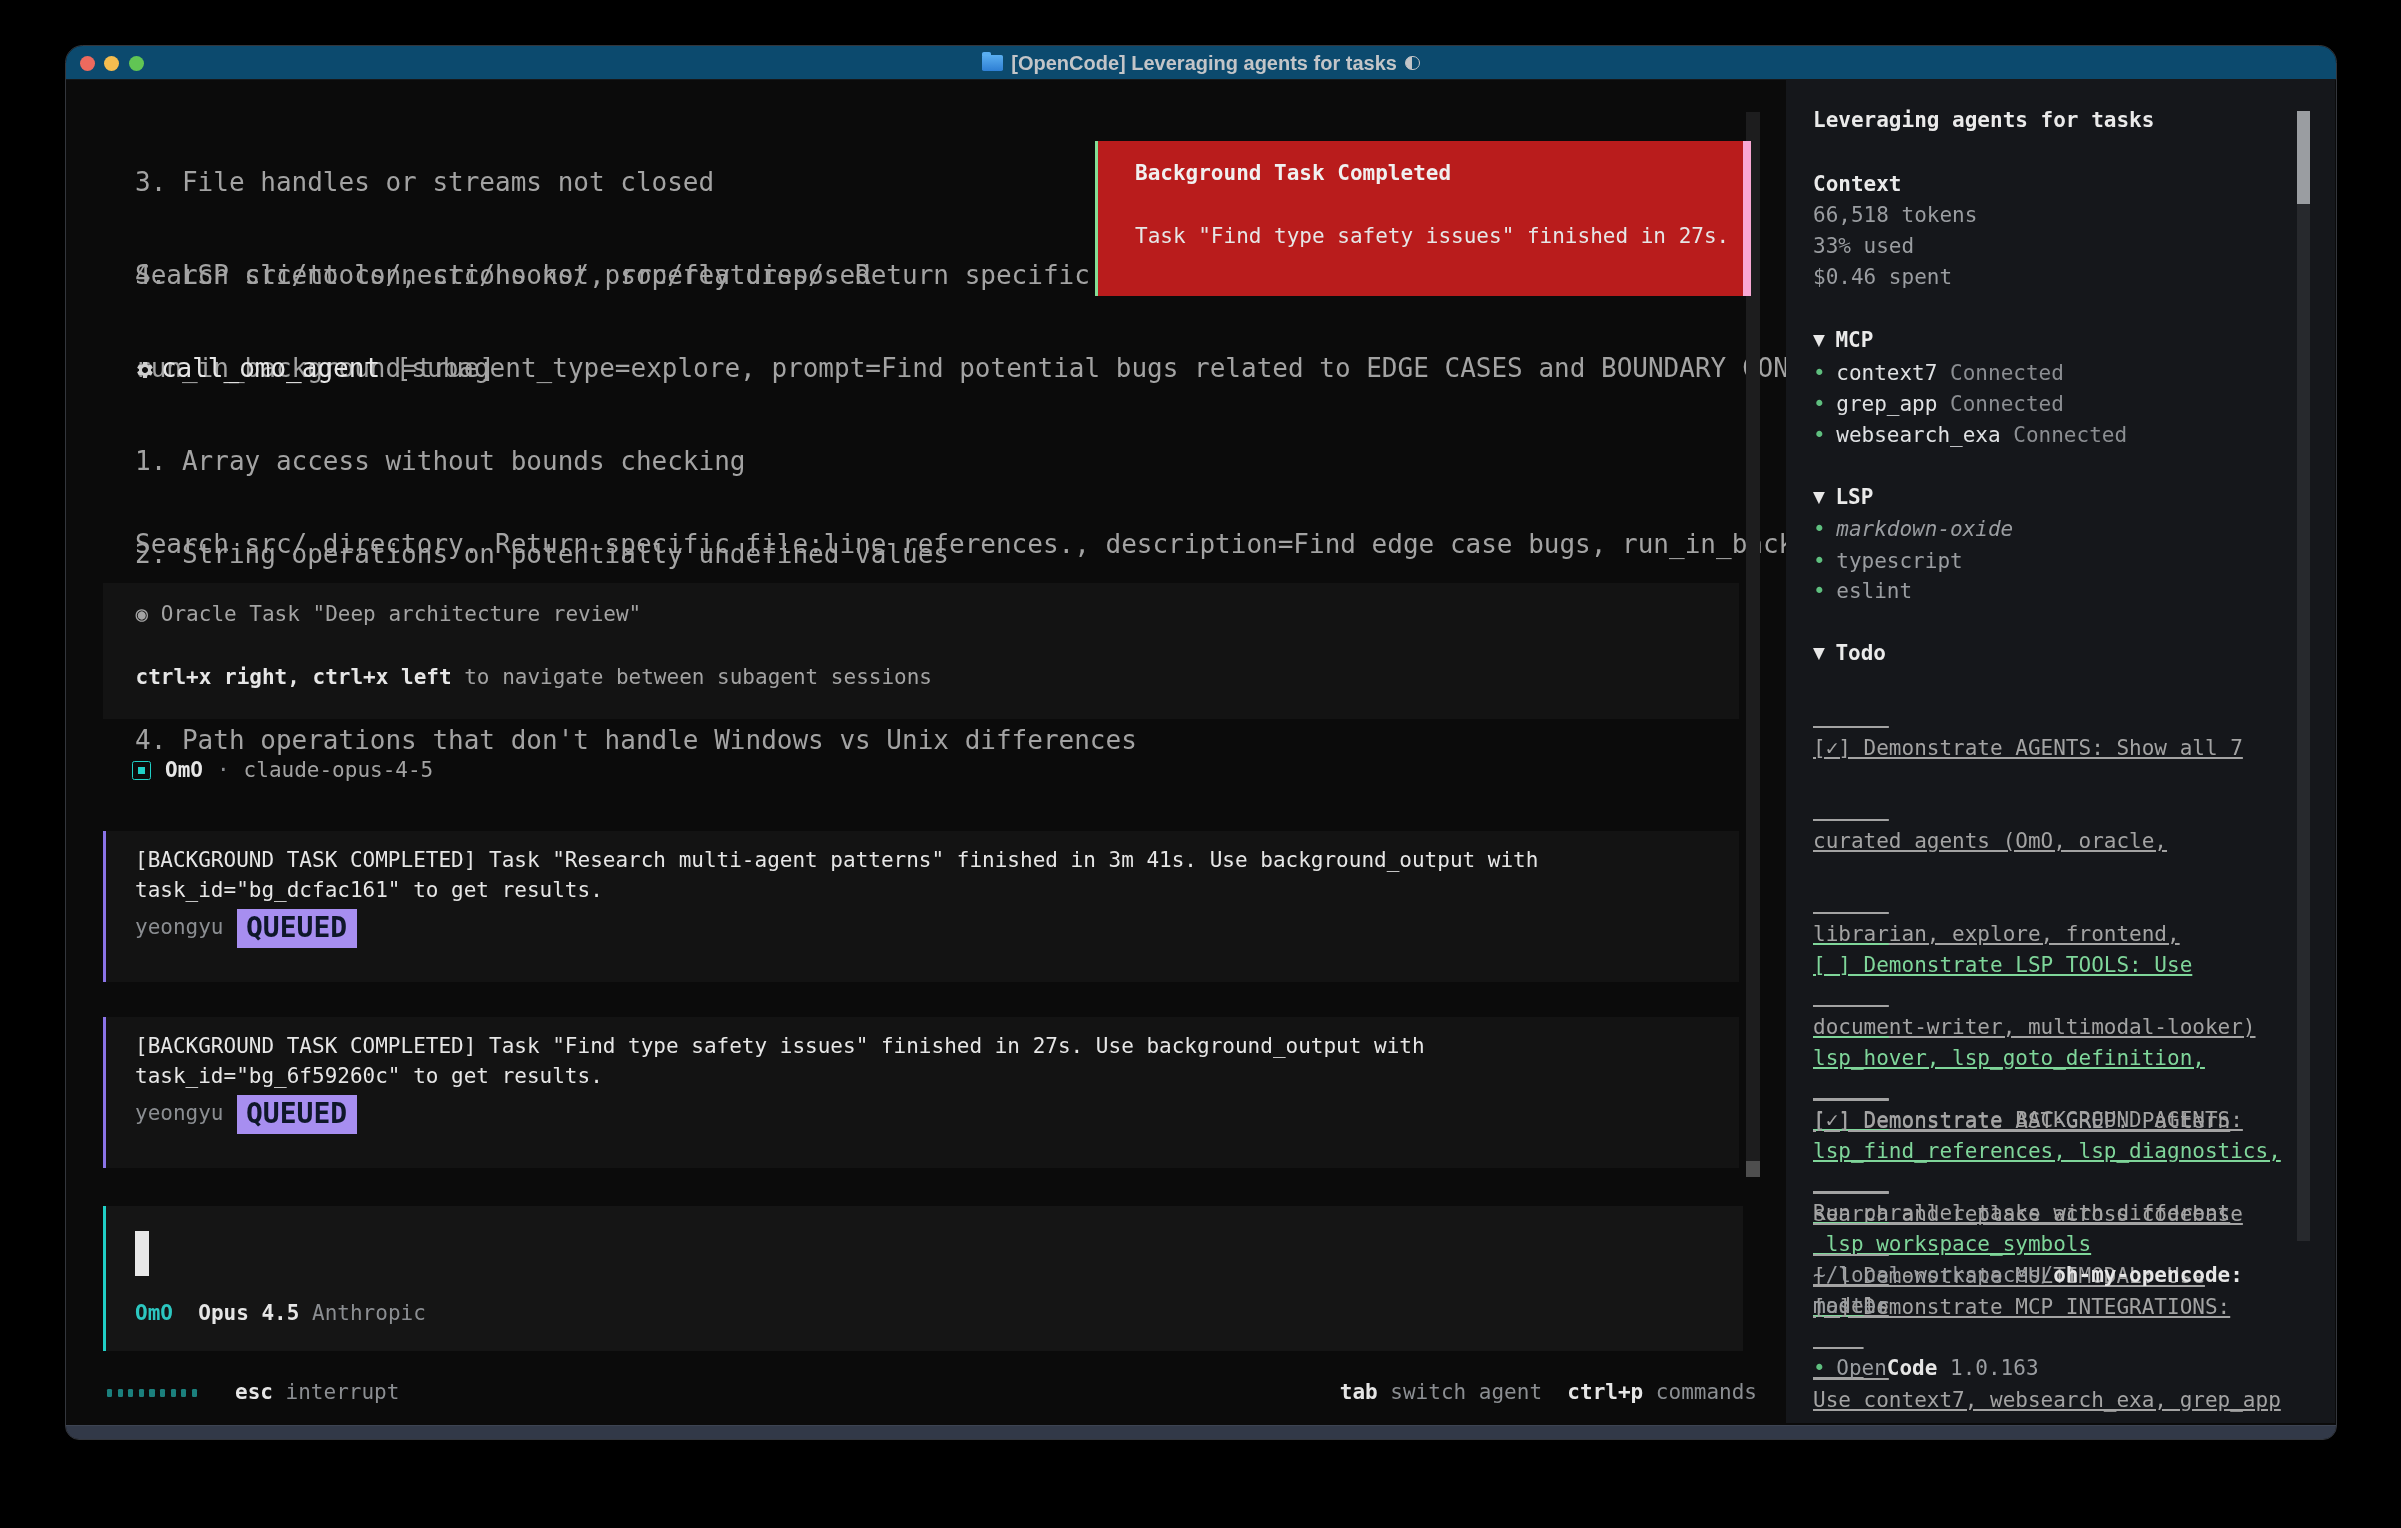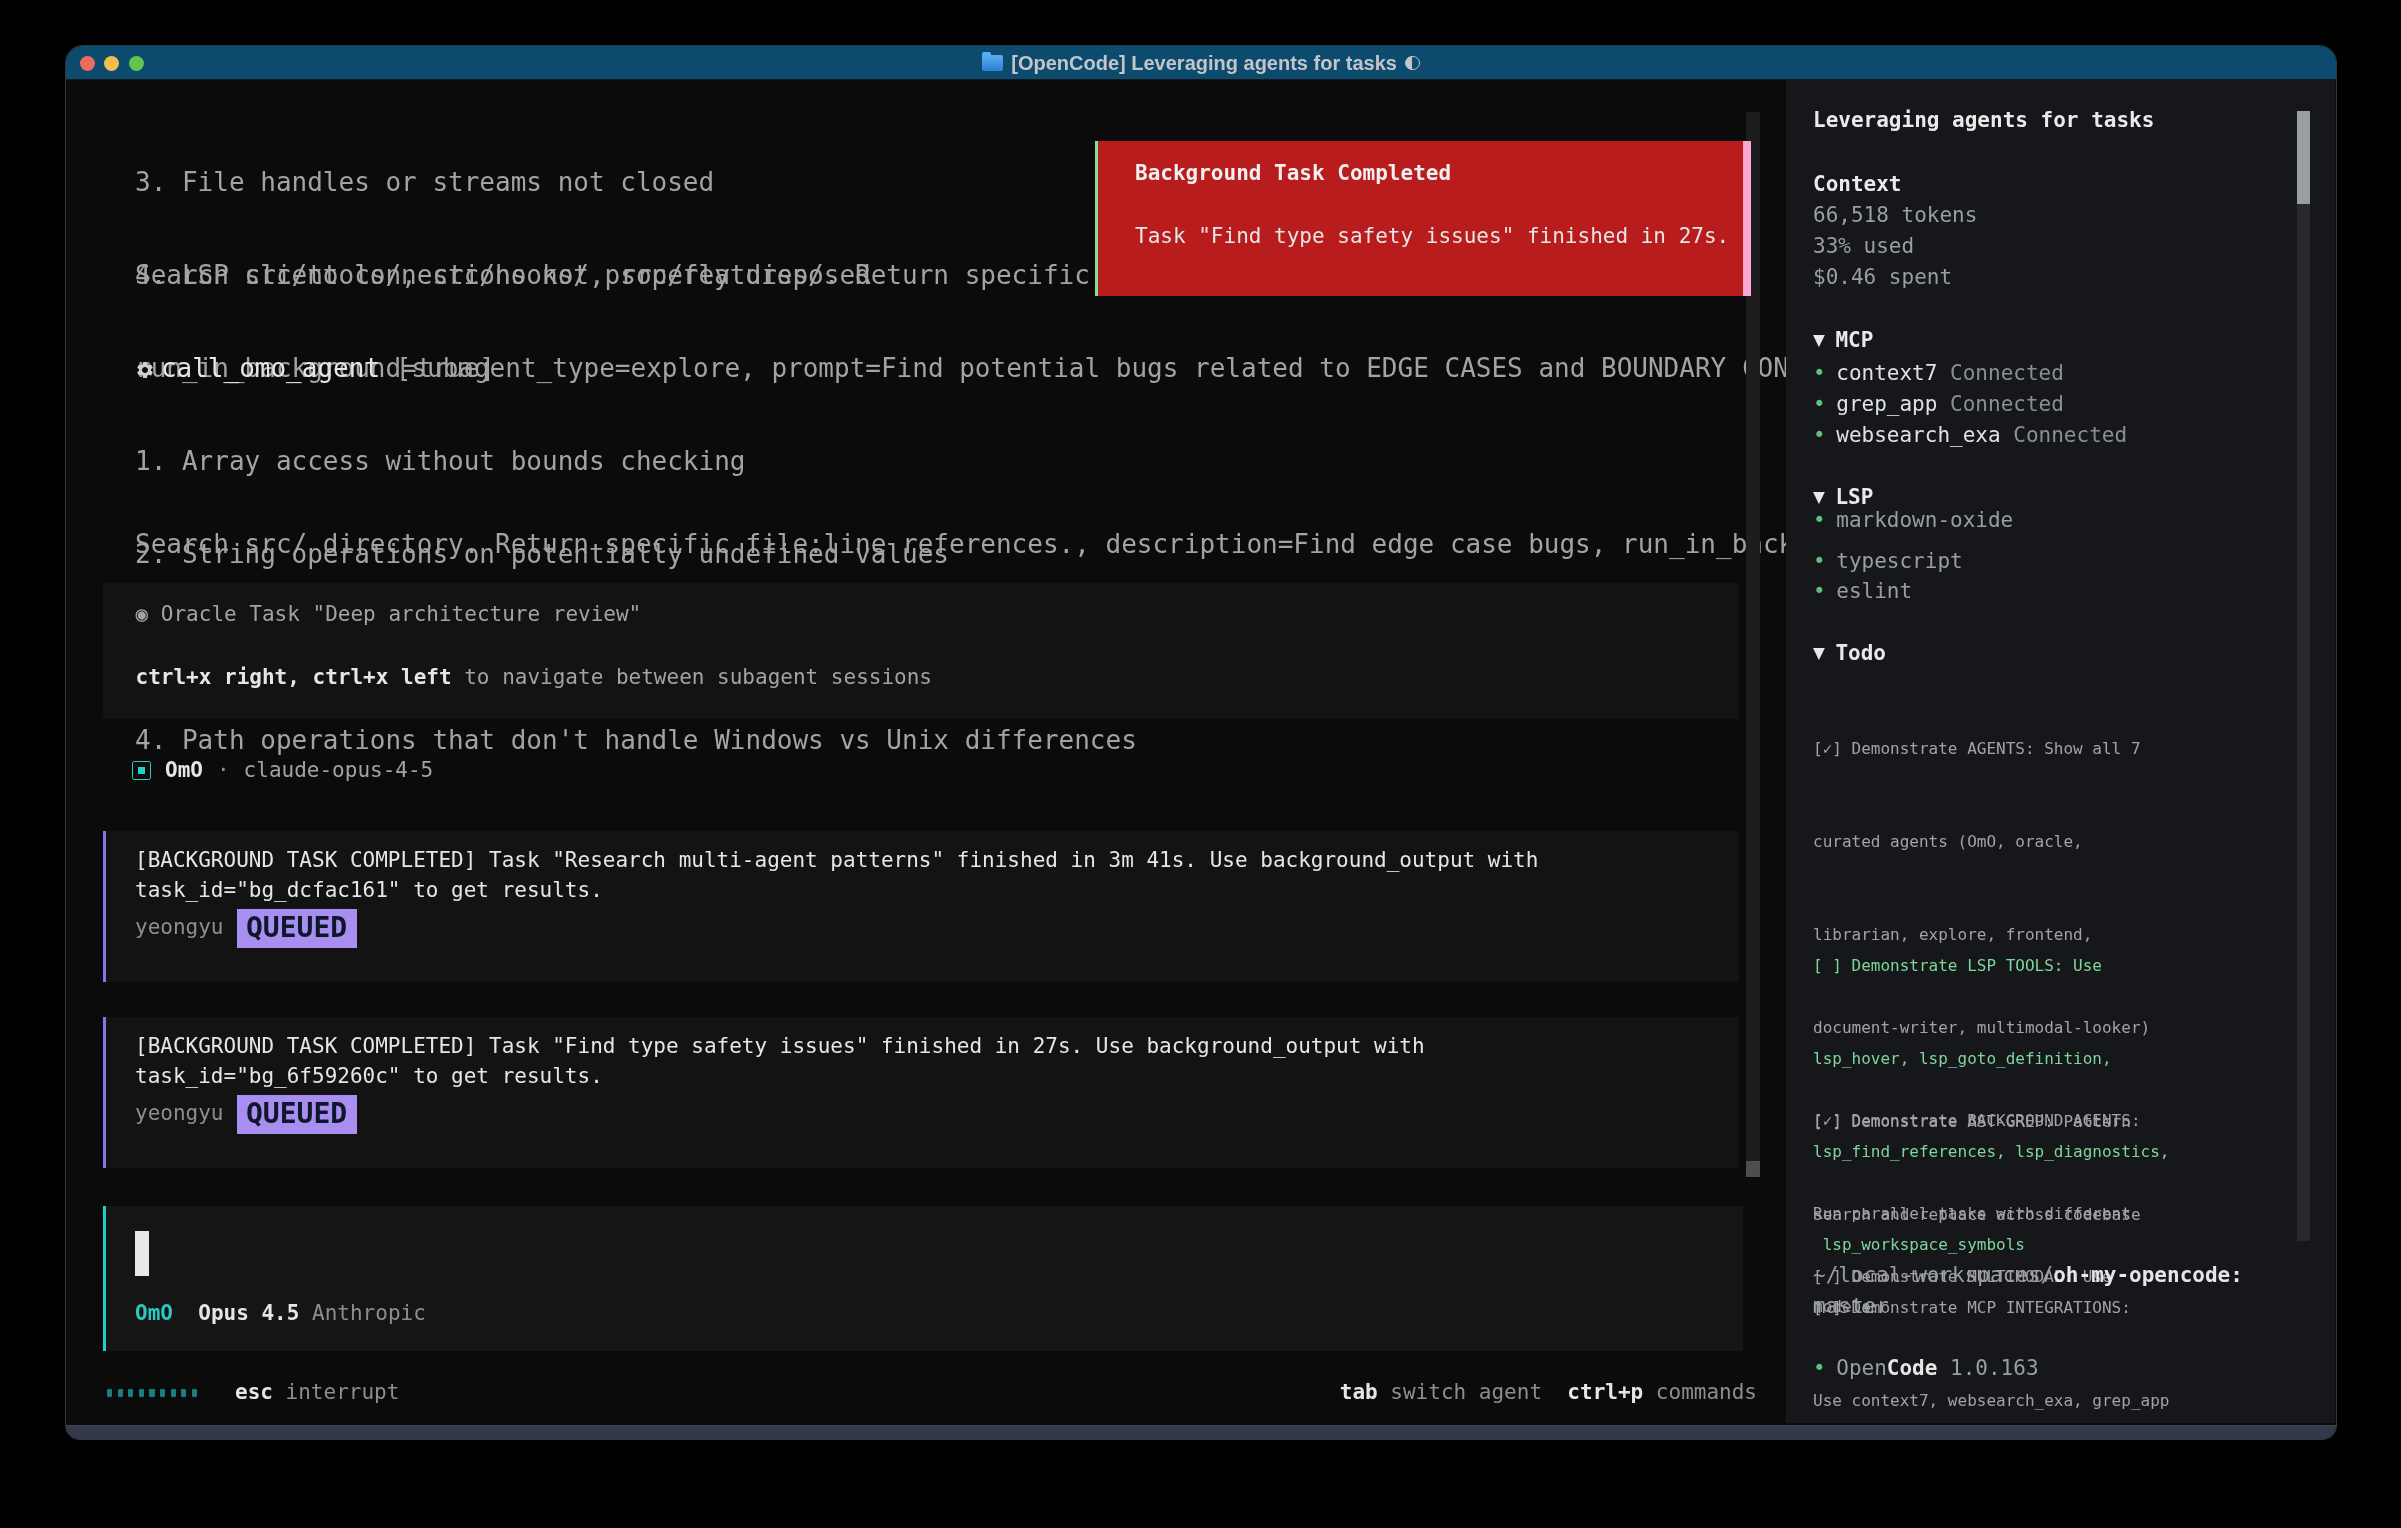--- a/index.html
+++ b/index.html
@@ -91,21 +91,21 @@
   .dots i { width:5.3px; height:8.3px; background:#1b807d; border-radius:1.2px; }
 
   
   .sidebar {
     position:absolute; left:1720px; top:34px; width:549px; height:1343px;
     background:#15171b;
   }
   .s-line { position:absolute; left:27px; font-size:21px; line-height:31px; white-space:pre; color:#9a9da1; }
   .s-head { color:#eaeaea; font-weight:bold; }
   .tri { display:inline-block; font-size:15.4px; color:#e8e8e8; margin-right:10.6px; vertical-align:1.8px; font-family:"DejaVu Sans", sans-serif; }
-  .s-group { position:absolute; left:27px; font-size:16px; line-height:31px; white-space:pre; }
+  .s-group { position:absolute; left:27px; font-size:21px; line-height:31px; white-space:pre;text-decoration:underline; }
   .bullet { color:#5fbf7f; margin-right:10.6px; }
   .s-item-name { color:#dfe1e3; }
 
   
   .bottom-strip {
     position:absolute; left:0; right:0; bottom:0; height:14px;
     background:#323948; border-top:0.6px solid #3d4452; border-radius:0 0 11.8px 11.8px;
   }
 </style>
 </head>
@@ -210,21 +210,21 @@
     <div class="s-line" style="top:120px;">66,518 tokens</div>
     <div class="s-line" style="top:151px;">33% used</div>
     <div class="s-line" style="top:182px;">$0.46 spent</div>
 
     <div class="s-line" style="top:245px;"><span class="tri">▼</span><span class="s-head">MCP</span></div>
     <div class="s-line" style="top:278px;"><span class="bullet">•</span><span class="s-item-name">context7</span><span class="dim"> </span><span class="dim">Connected</span></div>
     <div class="s-line" style="top:309px;"><span class="bullet">•</span><span class="s-item-name">grep_app</span><span class="dim"> </span><span class="dim">Connected</span></div>
     <div class="s-line" style="top:340px;"><span class="bullet">•</span><span class="s-item-name">websearch_exa</span><span class="dim"> </span><span class="dim">Connected</span></div>
 
     <div class="s-line" style="top:402px;"><span class="tri">▼</span><span class="s-head">LSP</span></div>
-    <div class="s-line" style="top:425px;"><span class="bullet">•</span><span>markdown-oxide</span></div>
+    <div class="s-line" style="top:434px;font-style:italic;"><span class="bullet">•</span><span>markdown-oxide</span></div>
     <div class="s-line" style="top:466px;"><span class="bullet">•</span><span>typescript</span></div>
     <div class="s-line" style="top:496px;"><span class="bullet">•</span><span>eslint</span></div>
 
     <div class="s-line" style="top:558px;"><span class="tri">▼</span><span class="s-head">Todo</span></div>
 
     <div class="s-group gray" style="top:591px;">
       <div>[✓] Demonstrate AGENTS: Show all 7</div>
       <div>curated agents (OmO, oracle,</div>
       <div>librarian, explore, frontend,</div>
       <div>document-writer, multimodal-looker)</div>

